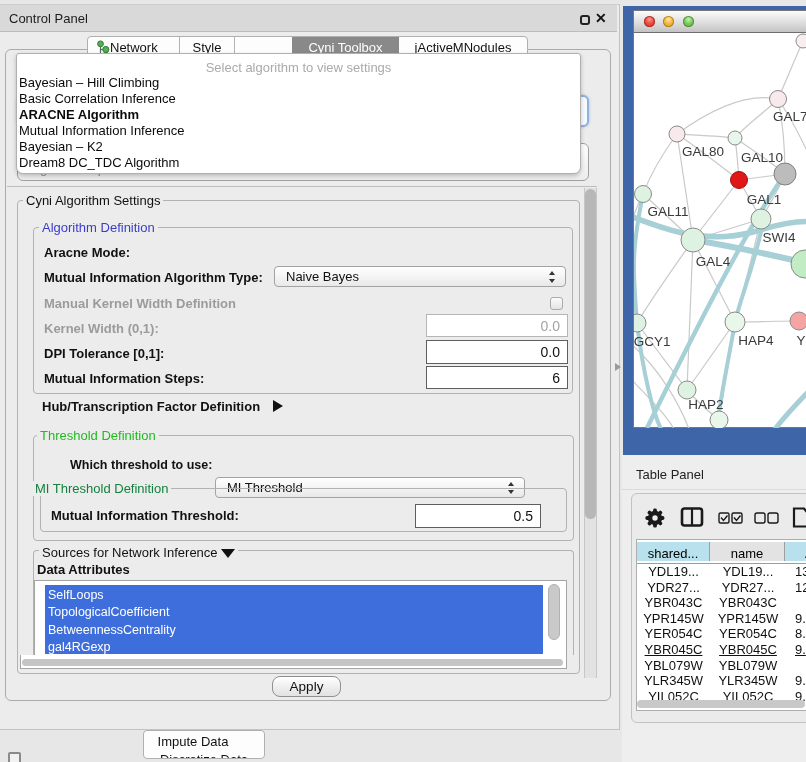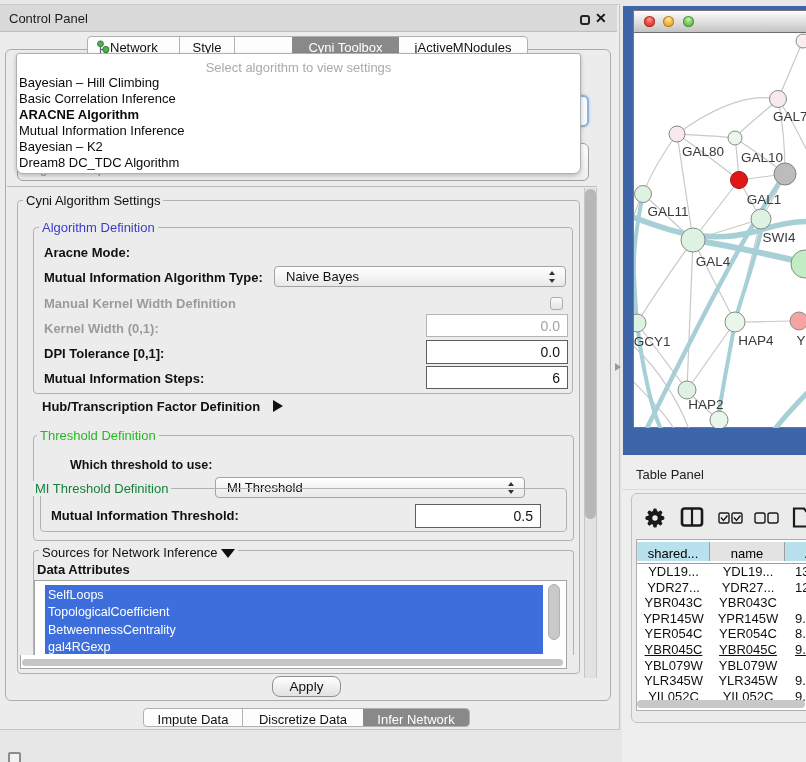--- a/index.html
+++ b/index.html
@@ -110,21 +110,21 @@
   <div class="abs" style="left:34px;top:575px;width:533px;height:75px;background:#fff;border:1px solid #a5a5a5;border-bottom:none;"></div>
   <div class="abs" style="left:45px;top:580px;width:498px;height:69px;background:#3e6edb;"></div>
   <div class="abs" style="left:48px;top:582px;font-size:12.5px;color:#fff;line-height:17.4px;white-space:nowrap;">SelfLoops<br>TopologicalCoefficient<br>BetweennessCentrality<br>gal4RGexp</div>
   <div class="abs" style="left:548px;top:579px;width:12px;height:56px;background:#c9c9c9;border:1px solid #b2b2b2;border-radius:6px;"></div>
 
   <div class="abs" style="left:20px;top:650px;width:547px;height:14px;background:#fff;border:1px solid #a5a5a5;border-top:none;"></div>
   <div class="abs" style="left:22px;top:654px;width:541px;height:7px;background:#c5c5c5;border-radius:4px;"></div>
 
   <div class="abs" style="left:272px;top:671px;width:69px;height:21px;background:linear-gradient(#ffffff,#ececec 60%,#e2e2e2);border:1px solid #909090;border-radius:8px;text-align:center;padding-top:2px;font-size:13.5px;color:#111;">Apply</div>
 
-  <div class="abs" style="left:143px;top:703px;height:19px;background:#fdfdfd;border:1px solid #b0b0b0;border-radius:4px;display:flex;overflow:hidden;">
+  <div class="abs" style="left:143px;top:725px;height:29px;background:#fdfdfd;border:1px solid #b0b0b0;border-radius:4px;display:flex;overflow:hidden;flex-direction:column;">
     <div style="width:98px;text-align:center;padding-top:3px;" class="n13">Impute Data</div>
     <div class="sep"></div>
     <div style="width:120px;text-align:center;padding-top:3px;" class="n13">Discretize Data</div>
     <div style="width:106px;text-align:center;padding-top:3px;background:#898989;color:#fff;font-size:13px;">Infer Network</div>
   </div>
 </div>
 
 <div class="abs" style="left:615px;top:363px;width:0;height:0;border-top:4px solid transparent;border-bottom:4px solid transparent;border-left:6px solid #9a9a9a;"></div>
 
 <div class="abs" style="left:8px;top:752px;width:13px;height:14px;border:2px solid #8b8b8b;border-radius:2px;background:#f2f2f2;"></div>

